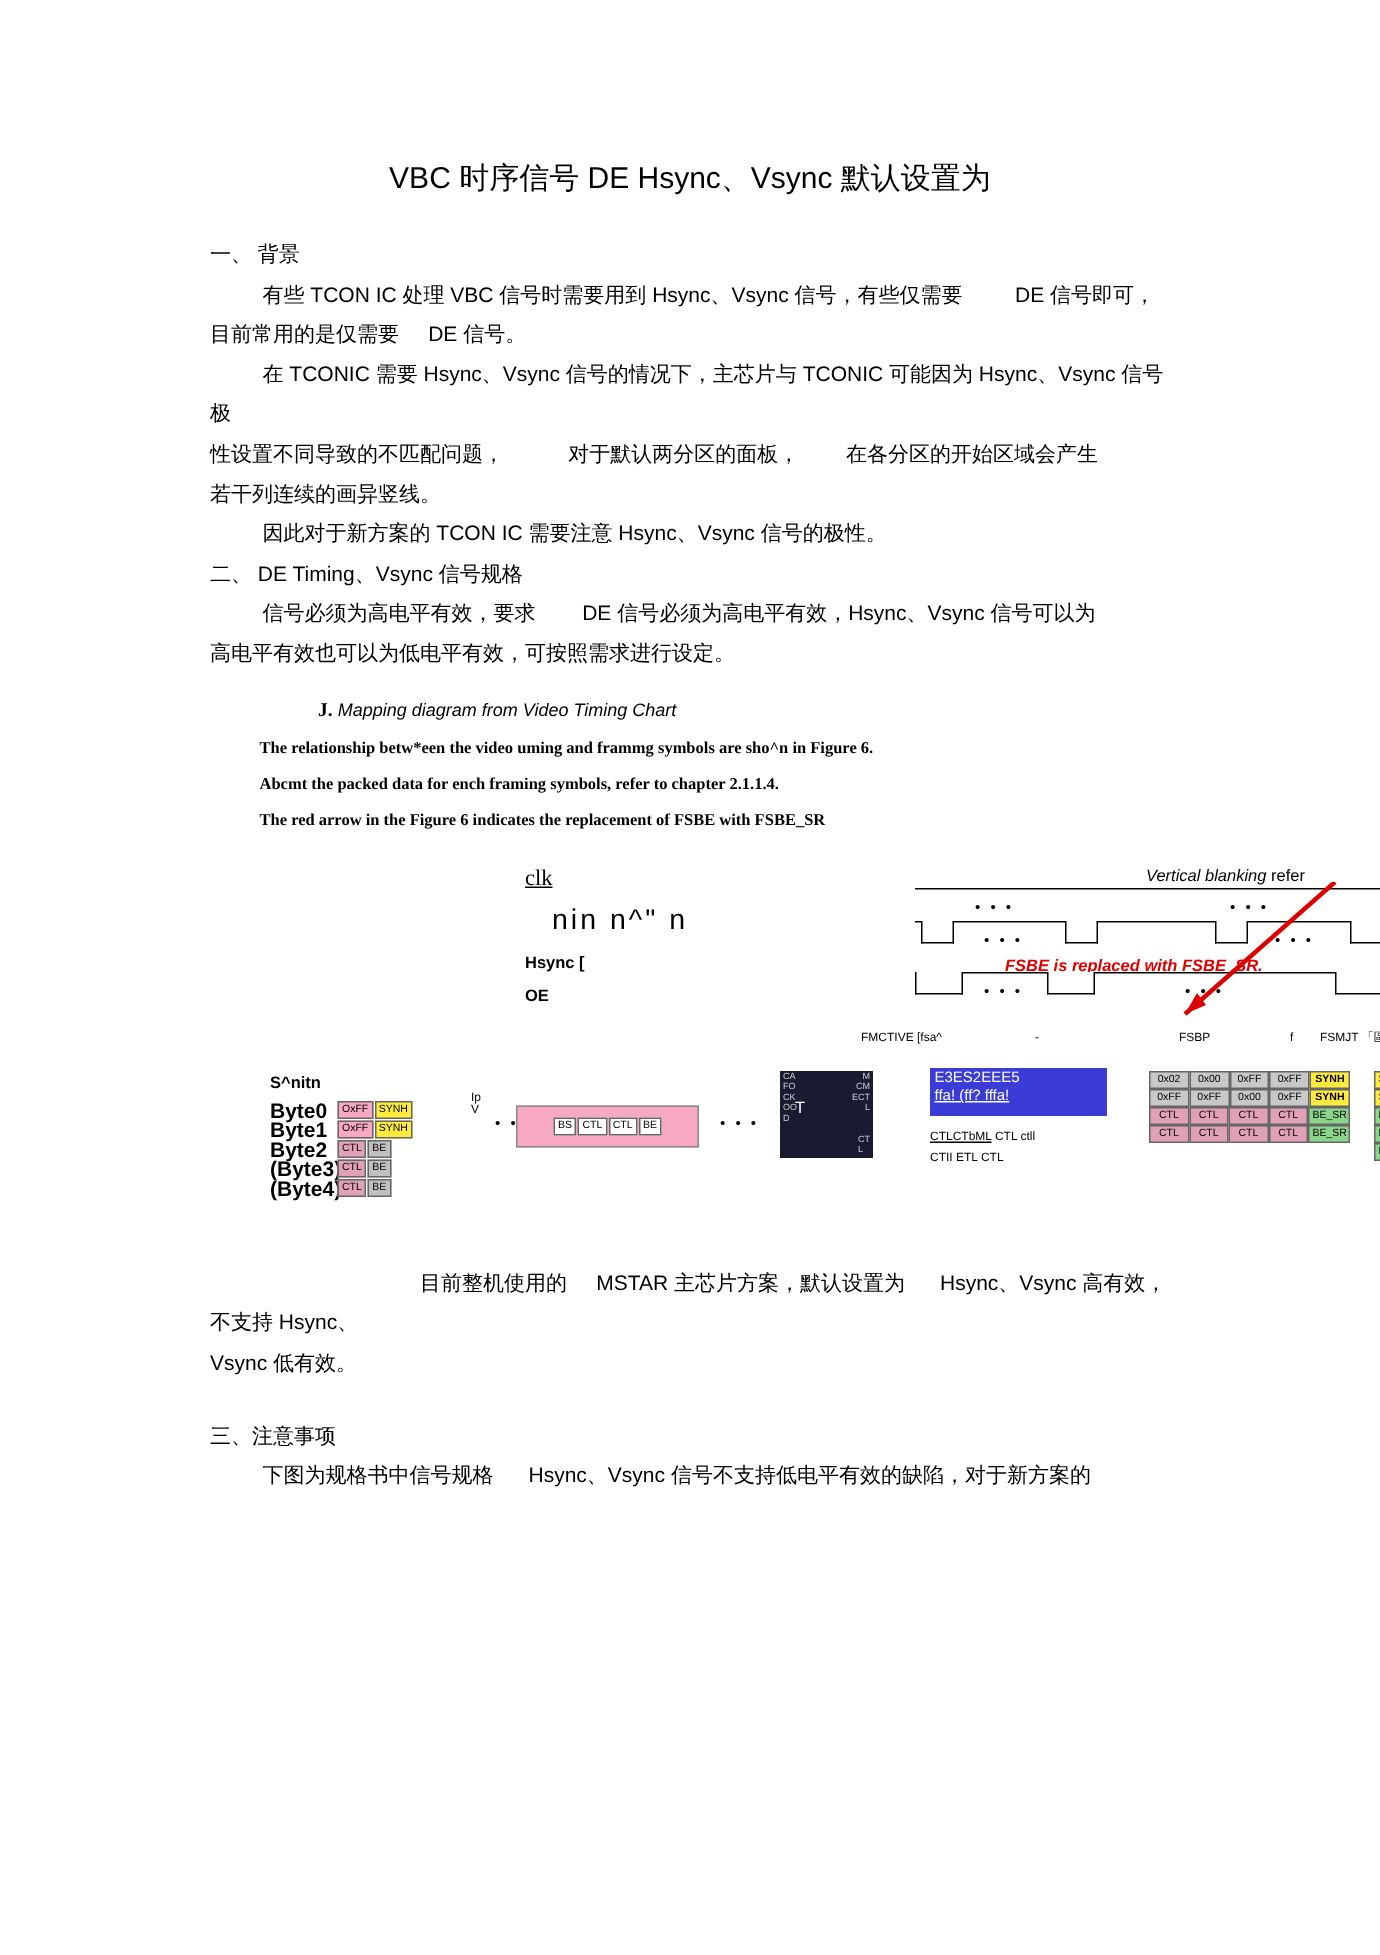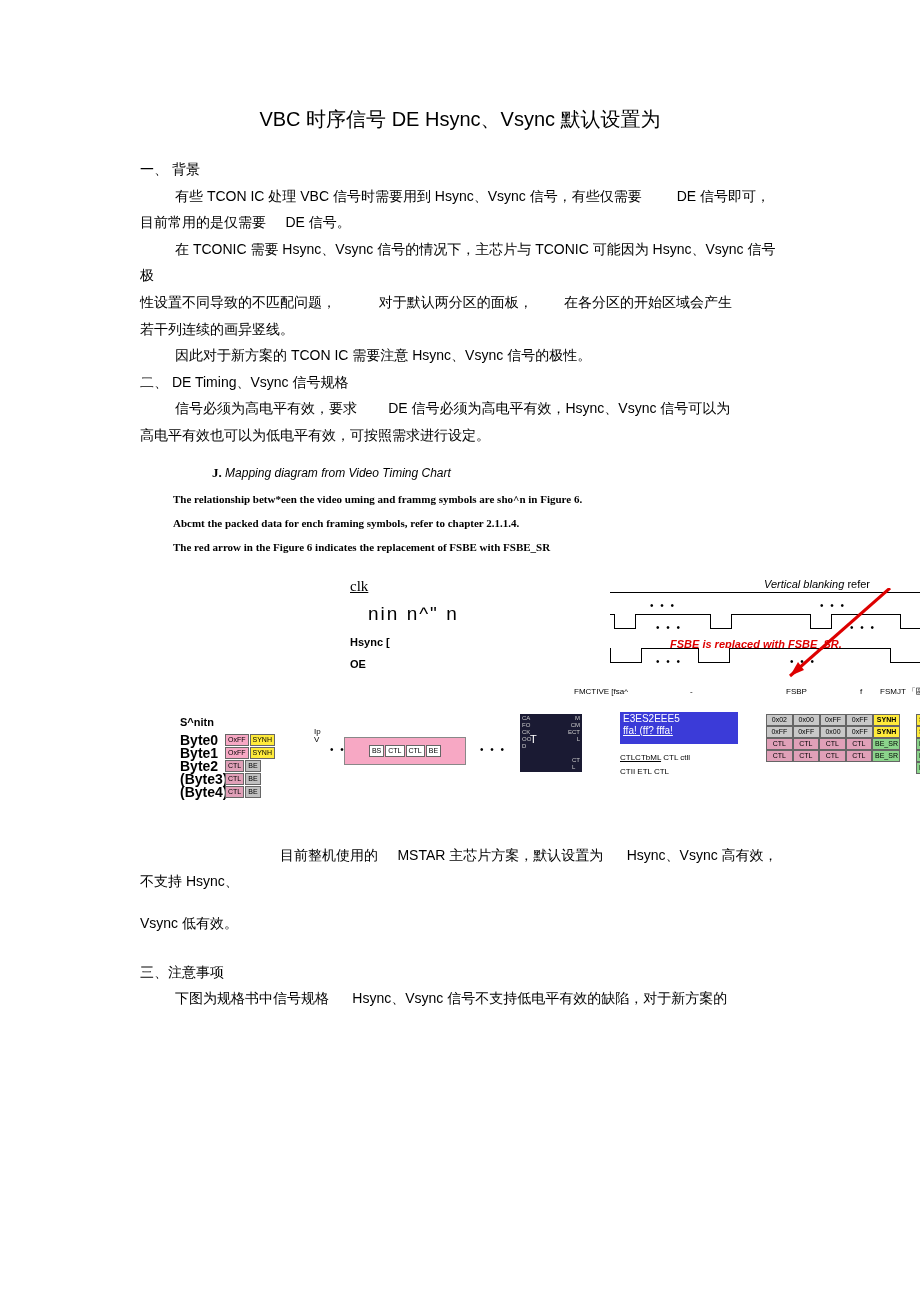--- a/index.html
+++ b/index.html
@@ -117,21 +117,21 @@
   .right-grid .ctlc { background:#e0a0b8; }
   .right-grid .hex { background:#c8c8c8; }
 
   .far-right {
     position:absolute; left:736px; top:142px; width:40px;
   }
   .far-right .cell { display:block; width:30px; margin-bottom:0; }
 
   .dots-row { position:absolute; font-size:10px; letter-spacing:2px; color:#000;}
 
-  .footer-para { margin: 20px 0 15px 0; }
+  .footer-para { margin: 20px 0 0 0; }
   .footer-para .first-line { display:block; text-indent:10em; }
   .section3 { margin-top: 22px; }
 </style>
 </head>
 <body>
 
 <h1>VBC 时序信号 DE Hsync、Vsync 默认设置为</h1>
 
 <p class="section-heading">一、 背景</p>
 <p class="para">

